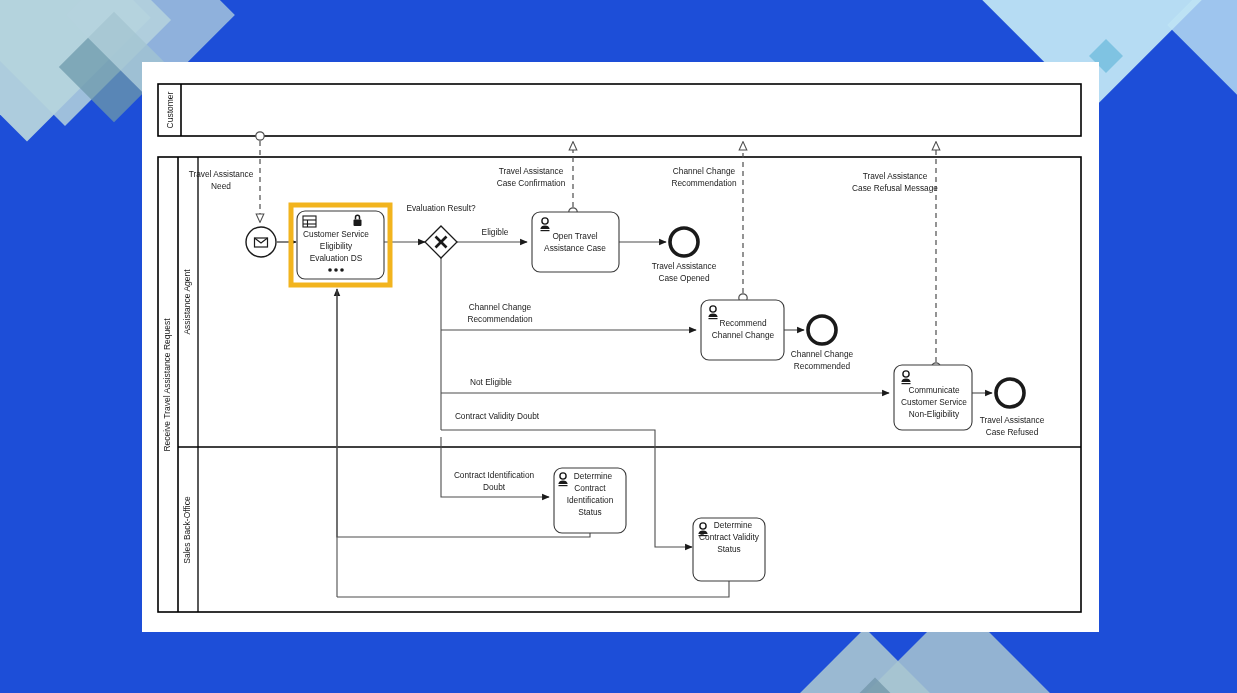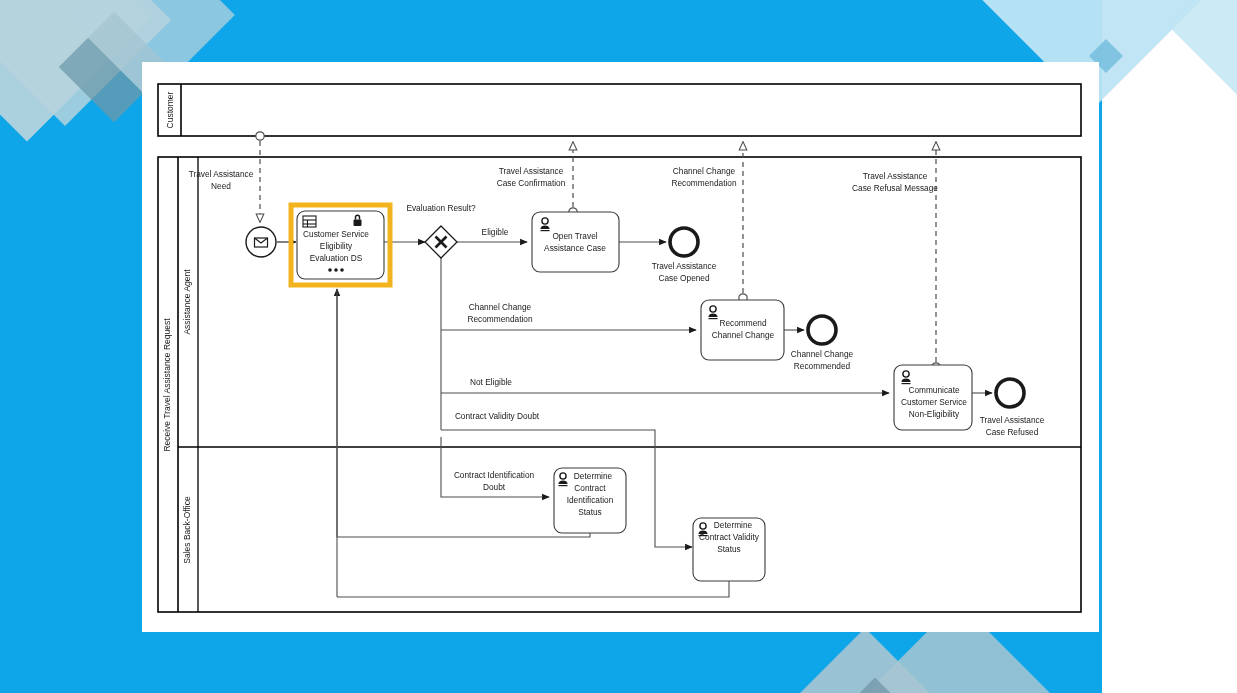--- a/index.html
+++ b/index.html
@@ -5,23 +5,23 @@
   * { box-sizing: border-box; }
   html, body {
     margin: 0; padding: 0;
     width: 1237px; height: 693px;
     overflow: hidden;
     background: #ffffff;
     font-family: "Liberation Sans", sans-serif;
   }
   #stage {
     position: relative;
-    width: 1102px;
+    width: 1237px;
     height: 693px;
-    background: #0ea5e9;
+    background: #1d4ed8;
   }
   #bg-deco, #diagram-svg {
     position: absolute;
     left: 0; top: 0;
     width: 1237px;
     height: 693px;
   }
   #bg-deco { z-index: 0; }
   #diagram-svg { z-index: 2; }
   #white-card {

